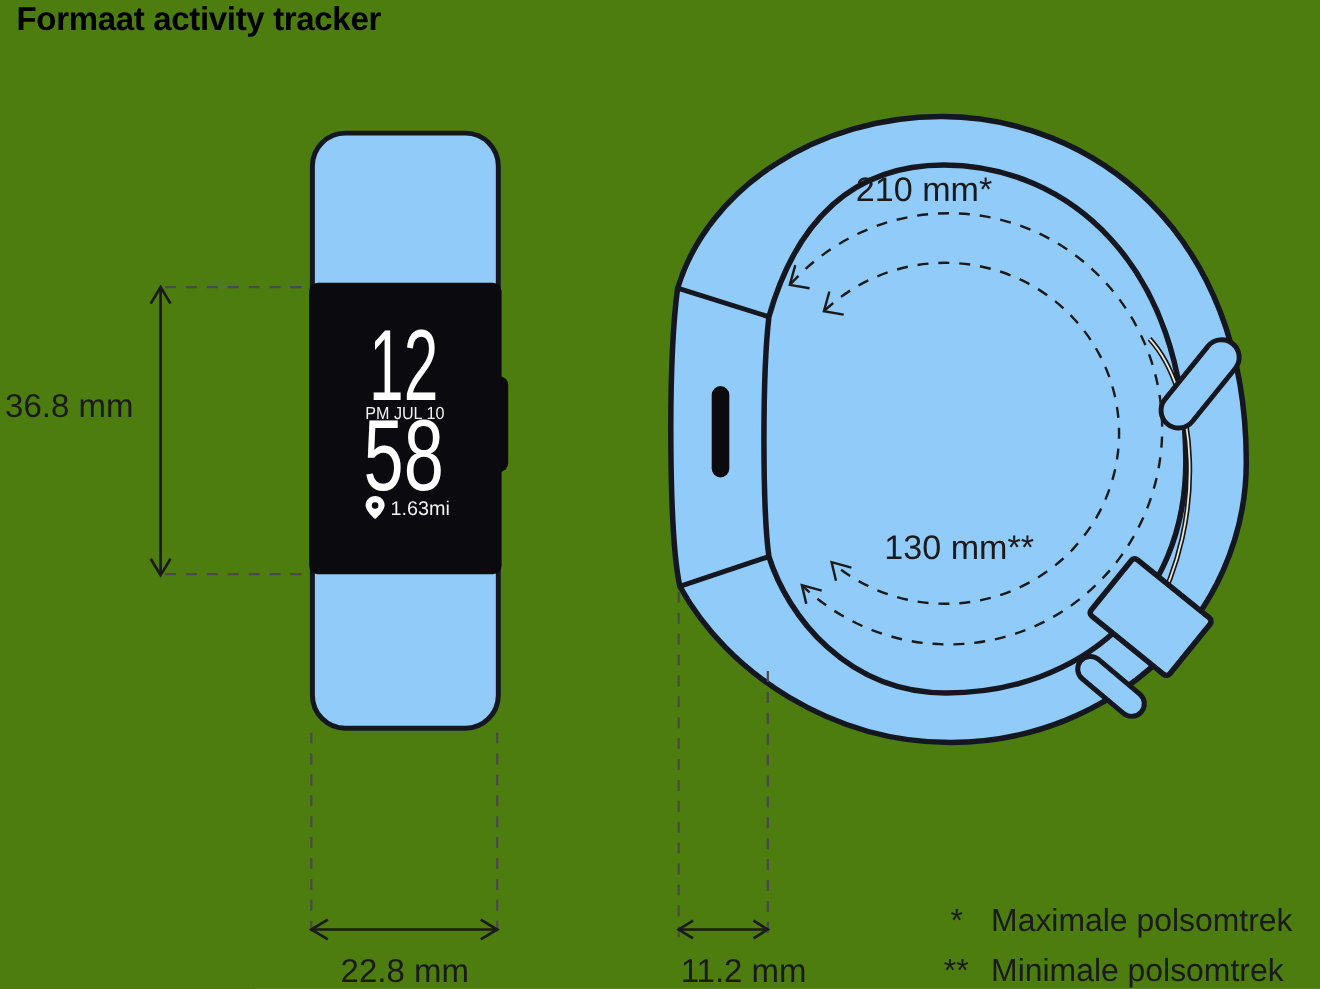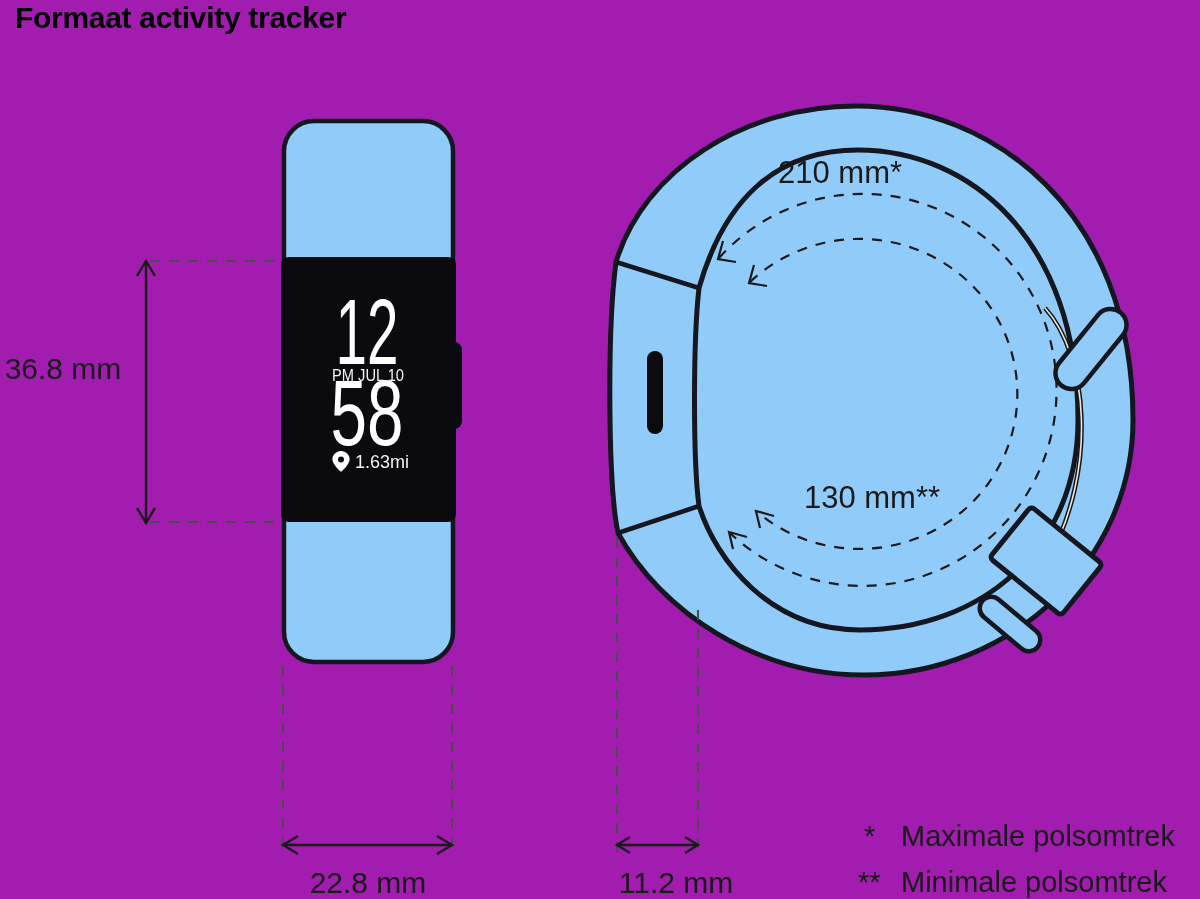--- a/index.html
+++ b/index.html
@@ -1,16 +1,16 @@
 <!DOCTYPE html>
 <html><head>
 <meta charset="utf-8">
 <style>
   html,body{margin:0;padding:0;background:#ffffff;}
-  .canvas{position:relative;width:1200px;height:899px;background:#a21caf;overflow:hidden;
+  .canvas{position:relative;width:1200px;height:899px;background:#4d7c0f;overflow:hidden;
           font-family:"Liberation Sans", sans-serif;}
   .page-title{position:absolute;left:15px;top:2px;margin:0;font-size:30px;line-height:32px;
               font-weight:800;letter-spacing:-0.3px;color:#000;}
   svg{position:absolute;left:0;top:0;}
   
   .ol       {stroke:#14171F;fill:none;}
   .band     {fill:#91CBF9;stroke:#14171F;}
   .sw5      {stroke-width:5px;}
   .sw45     {stroke-width:4.5px;}
   .screen-f {fill:#0A0A0F;}

